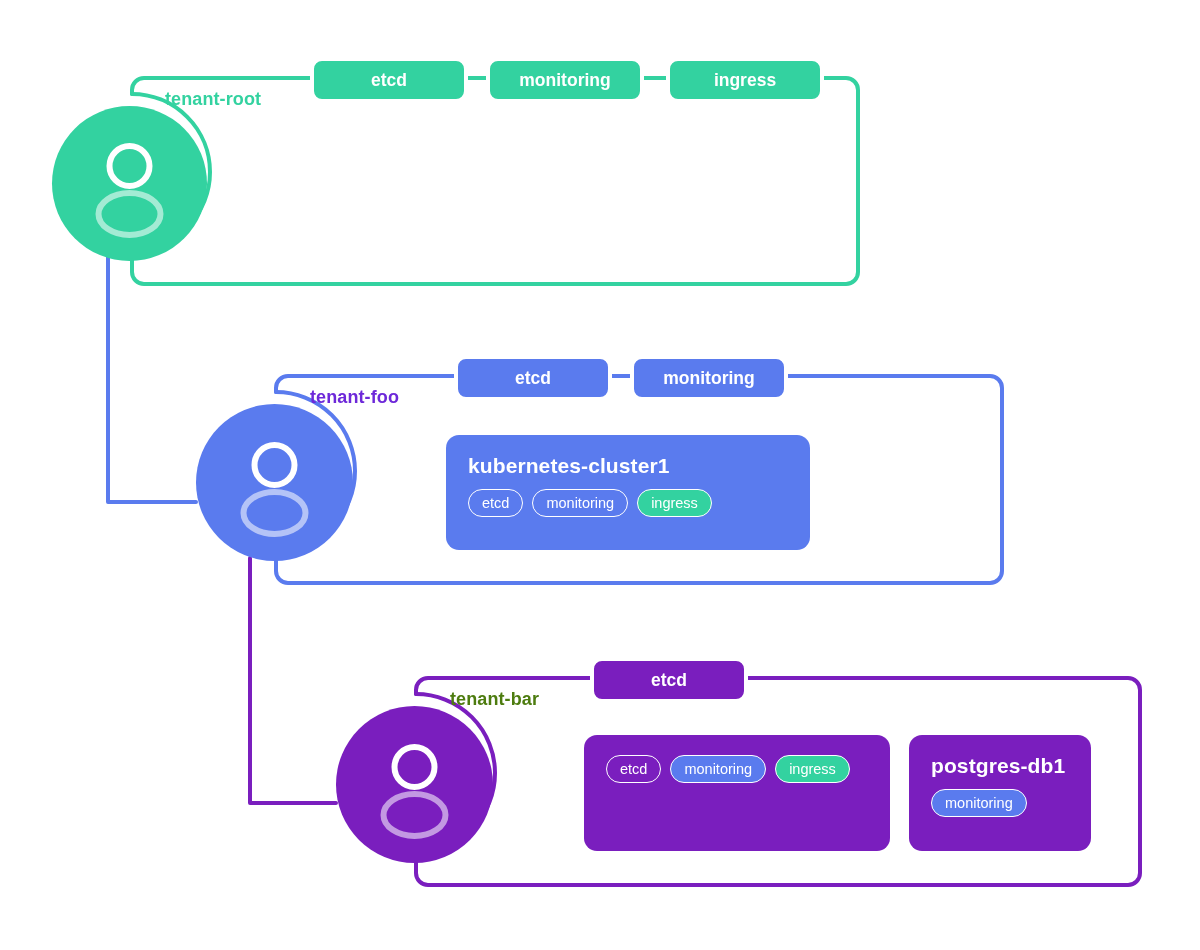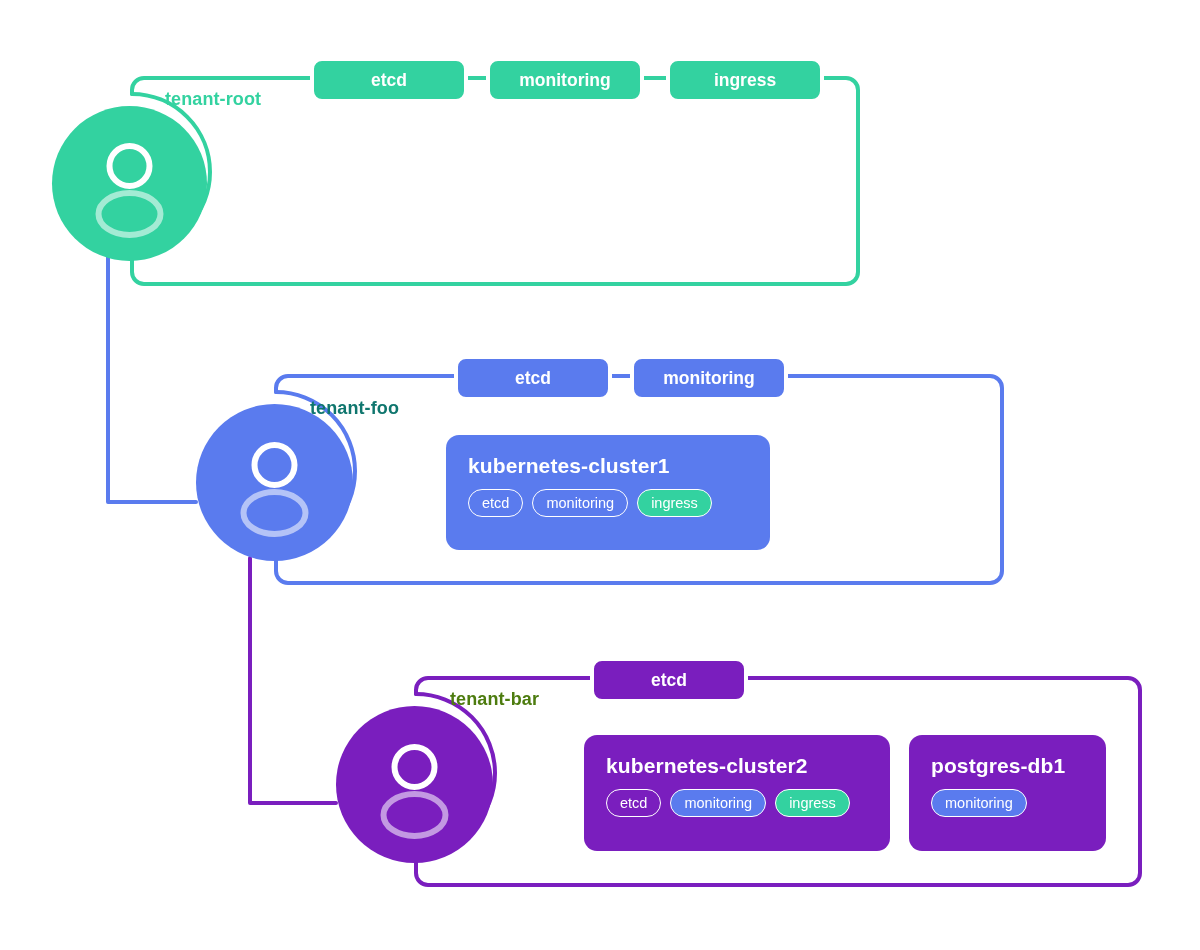--- a/index.html
+++ b/index.html
@@ -158,27 +158,27 @@
 
   <div class="tenant">
 
     <div class="avatar" style="left:196px;top:404px;width:157px;height:157px;background:#5a7bee;">
       <svg viewBox="0 0 157 157">
         <circle cx="78.5" cy="61" r="20" fill="none" stroke="#ffffff" stroke-width="6"></circle>
         <ellipse cx="78.5" cy="109" rx="31" ry="21" fill="none" stroke="#ffffff" stroke-opacity="0.55" stroke-width="6"></ellipse>
       </svg>
     </div>
 
-    <div class="tenant-label" style="left:310px;top:387px;color:#0f766e;margin-top:11px;">tenant-foo</div>
+    <div class="tenant-label" style="left:310px;top:387px;color:#6d28d9;">tenant-foo</div>
 
     <div class="tab" style="left:454px;top:355px;width:158px;background:#5a7bee;">etcd</div>
 
     <div class="tab" style="left:630px;top:355px;width:158px;background:#5a7bee;">monitoring</div>
 
-    <div class="card" style="left:446px;top:435px;width:324px;height:115px;background:#5a7bee;">
+    <div class="card" style="left:446px;top:435px;width:364px;height:115px;background:#5a7bee;">
       <div class="card-title">kubernetes-cluster1</div>
       <div class="chips">
         <span class="chip outline">etcd</span>
         <span class="chip outline">monitoring</span>
         <span class="chip" style="background:#33d2a0;">ingress</span>
       </div>
     </div>
   </div>
 
   <div class="tenant">
@@ -188,29 +188,28 @@
         <circle cx="78.5" cy="61" r="20" fill="none" stroke="#ffffff" stroke-width="6"></circle>
         <ellipse cx="78.5" cy="109" rx="31" ry="21" fill="none" stroke="#ffffff" stroke-opacity="0.55" stroke-width="6"></ellipse>
       </svg>
     </div>
 
     <div class="tenant-label" style="left:450px;top:689px;color:#4d7c0f;">tenant-bar</div>
 
     <div class="tab" style="left:590px;top:657px;width:158px;background:#7a1ebe;">etcd</div>
 
     <div class="card" style="left:584px;top:735px;width:306px;height:116px;background:#7a1ebe;">
-      <div class="card-title">kubernetes-cluster2</div>
       <div class="chips">
         <span class="chip outline">etcd</span>
         <span class="chip" style="background:#5a7bee;">monitoring</span>
         <span class="chip" style="background:#33d2a0;">ingress</span>
       </div>
     </div>
 
-    <div class="card" style="left:909px;top:735px;width:197px;height:116px;background:#7a1ebe;">
+    <div class="card" style="left:909px;top:735px;width:182px;height:116px;background:#7a1ebe;">
       <div class="card-title">postgres-db1</div>
       <div class="chips">
         <span class="chip" style="background:#5a7bee;">monitoring</span>
       </div>
     </div>
   </div>
 
 </div>
 
 </body></html>

